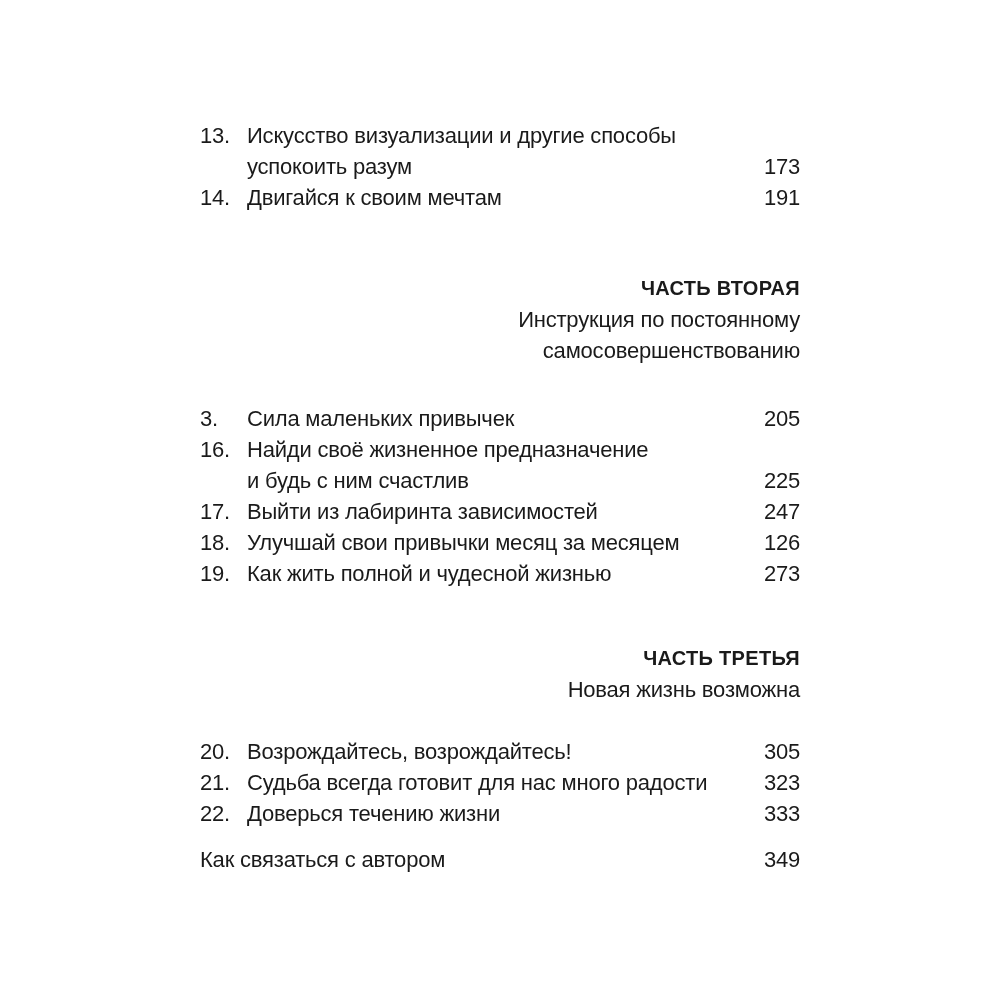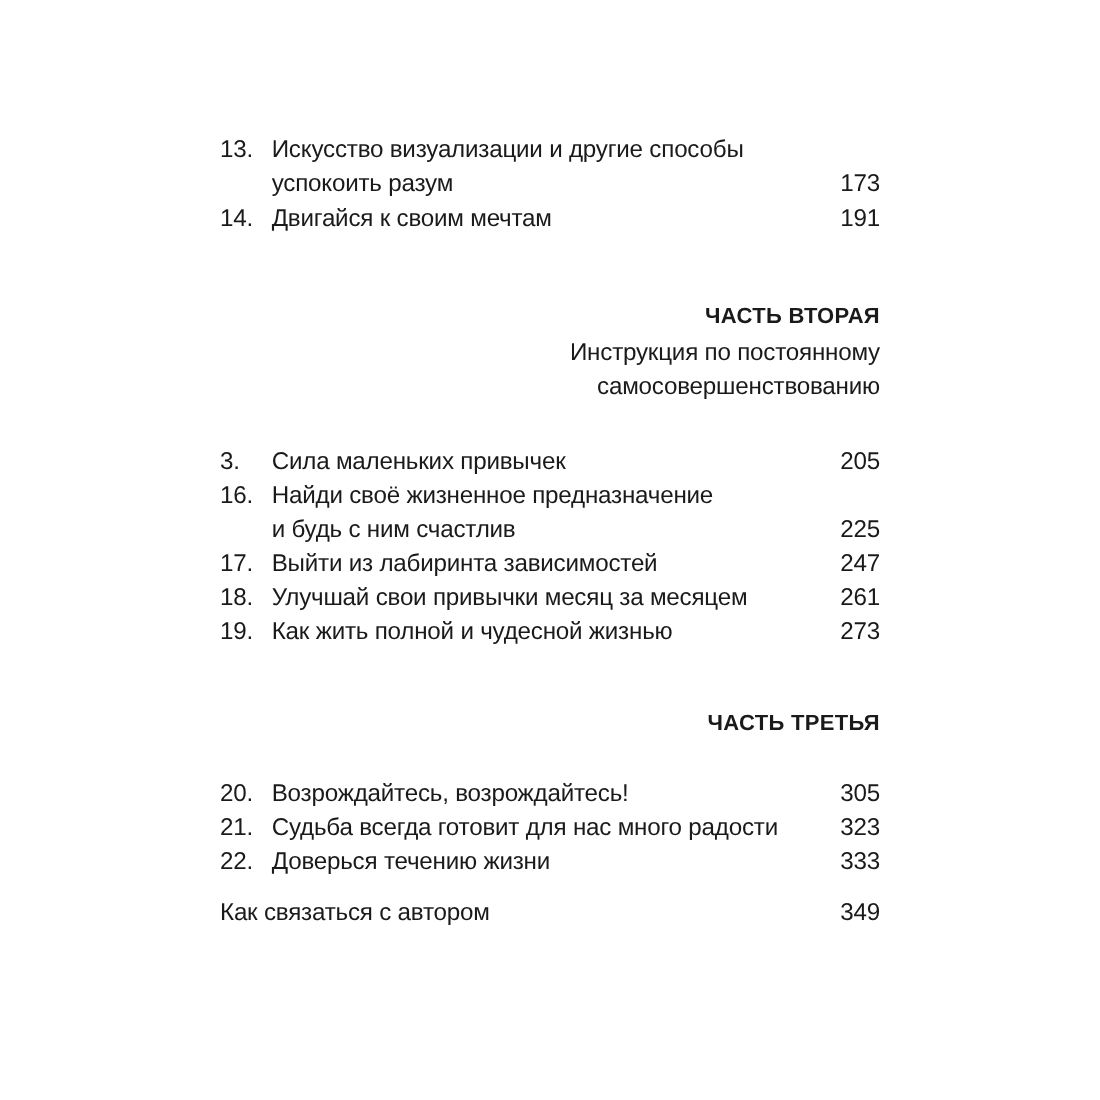--- a/index.html
+++ b/index.html
@@ -98,31 +98,32 @@
       <span class="entry-page">225</span>
     </div>
     <div class="entry">
       <span class="entry-num">17.</span>
       <span class="entry-title">Выйти из лабиринта зависимостей</span>
       <span class="entry-page">247</span>
     </div>
     <div class="entry">
       <span class="entry-num">18.</span>
       <span class="entry-title">Улучшай свои привычки месяц за месяцем</span>
-      <span class="entry-page">261</span>
+      <span class="entry-page">126</span>
     </div>
     <div class="entry">
       <span class="entry-num">19.</span>
       <span class="entry-title">Как жить полной и чудесной жизнью</span>
       <span class="entry-page">273</span>
     </div>
   </div>
 
   <div class="part-head part-head-3">
     <div class="part-heading">ЧАСТЬ ТРЕТЬЯ</div>
+    <div class="part-subtitle">Новая жизнь возможна</div>
   </div>
 
   <div class="entries-group-3">
     <div class="entry">
       <span class="entry-num">20.</span>
       <span class="entry-title">Возрождайтесь, возрождайтесь!</span>
       <span class="entry-page">305</span>
     </div>
     <div class="entry">
       <span class="entry-num">21.</span>

